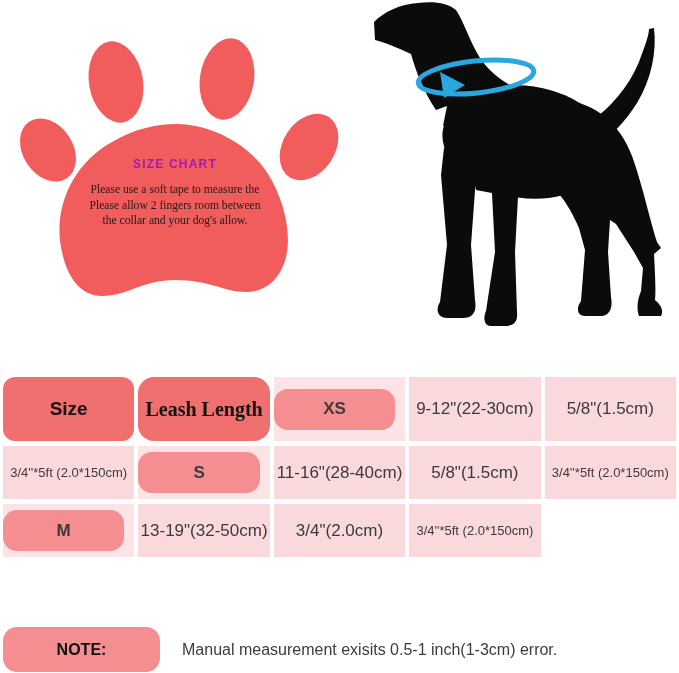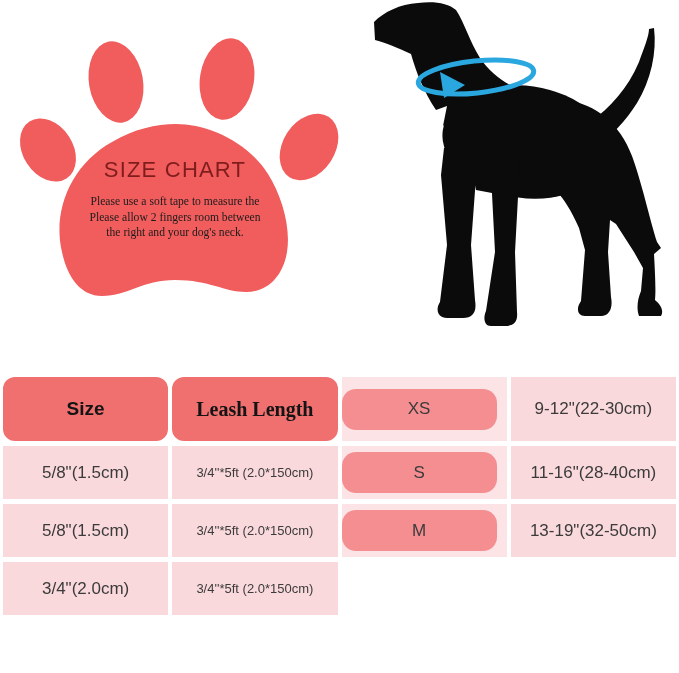--- a/index.html
+++ b/index.html
@@ -7,43 +7,43 @@
     position:relative;width:679px;height:673px;background:#ffffff;overflow:hidden;
     font-family:"Liberation Sans",sans-serif;
   }
   svg{position:absolute;display:block;}
   .paw{left:0;top:0;}
   .dog{left:358px;top:0;}
   .paw-text{
     position:absolute;left:57px;top:157px;width:236px;text-align:center;z-index:2;
   }
   .paw-title{
-    font-size:22px;font-weight:normal;color:#7f1d1d;letter-spacing:1.2px;
+    font-size:12px;font-weight:bold;color:#a21caf;letter-spacing:1.2px;
   }
   .paw-lines{margin-top:11px;font-size:11.6px;line-height:15.6px;color:#1c1c1c;}
   .paw-lines div{white-space:nowrap;font-family:Liberation Serif, serif;}
   .table{
     position:absolute;left:0;top:377px;width:679px;
-    display:grid;grid-template-columns:repeat(4,1fr);
+    display:grid;grid-template-columns:repeat(5,1fr);
     grid-template-rows:64px 53px 53px 53px;
     column-gap:4px;row-gap:5px;padding:0 3px;box-sizing:border-box;
   }
   .th{
     background:#f06f6f;border-radius:12px;
     display:flex;align-items:center;justify-content:center;
     font-size:19px;font-weight:bold;color:#141414;
   }
-  .th.serif{font-family:"Liberation Serif",serif;font-size:20px;}
+  .th.serif{font-family:"Liberation Serif",serif;font-size:20px;border-radius:16px;}
   .size-cell{
     background:#fce3e5;display:flex;align-items:center;
   }
   .pill{
     width:calc(100% - 10px);height:41px;background:#f48e90;border-radius:14px;
     display:flex;align-items:center;justify-content:center;
-    font-size:17px;color:#3b3b3b;
+    font-size:17px;color:#3b3b3b;font-weight:bold;
   }
   .td{
     background:#fad9dc;display:flex;align-items:center;justify-content:center;
     font-size:17px;color:#3b3b3b;
   }
   .td.small{font-size:13px;}
   .note-row{
     position:absolute;left:3px;top:627px;width:673px;height:45px;
     display:flex;align-items:center;
   }
@@ -67,21 +67,21 @@
       <ellipse cx="309" cy="147" rx="26" ry="36" transform="rotate(33 309 147)"></ellipse>
       <path d="M62 252 C52 210 72 164 112 142 C134 129 156 124 176 124 C206 124 246 140 268 174 C282 196 291 228 287 252 C283 276 268 292 246 292 C224 292 210 280 175 280 C142 280 128 296 102 296 C80 296 67 276 62 252 Z"></path>
     </g>
   </svg>
 
   <div class="paw-text">
     <div class="paw-title">SIZE CHART</div>
     <div class="paw-lines">
       <div>Please use a soft tape to measure the</div>
       <div>Please allow 2 fingers room between</div>
-      <div>the right and your dog's neck.</div>
+      <div>the collar and your dog's allow.</div>
     </div>
   </div>
 
   <svg class="dog" width="322" height="335" viewBox="0 0 322 335">
     <g fill="#0b0b0b">
 
       <path d="M16 22 C26 12 42 4 60 3 C76 1 90 3 98 10 C106 22 112 42 122 58 C134 76 152 86 170 94 L196 116 L188 170 L150 196 L118 190 L112 160 L100 130 L93 140 L95 118 L85 126 L89 106 L78 110 C66 92 58 72 53 54 C40 48 26 42 17 40 Z"></path>
 
       <ellipse cx="168" cy="142" rx="84" ry="56" transform="rotate(8 168 142)"></ellipse>
 
@@ -119,14 +119,18 @@
     <div class="td small">3/4''*5ft (2.0*150cm)</div>
 
     <div class="size-cell">
       <div class="pill">M</div>
     </div>
     <div class="td">13-19"(32-50cm)</div>
     <div class="td">3/4"(2.0cm)</div>
     <div class="td small">3/4''*5ft (2.0*150cm)</div>
   </div>
 
+  <div class="note-row">
+    <div class="note-pill">NOTE:</div>
+    <div class="note-text">Manual measurement exisits 0.5-1 inch(1-3cm) error.</div>
+  </div>
 
 </div>
 
 </body></html>

